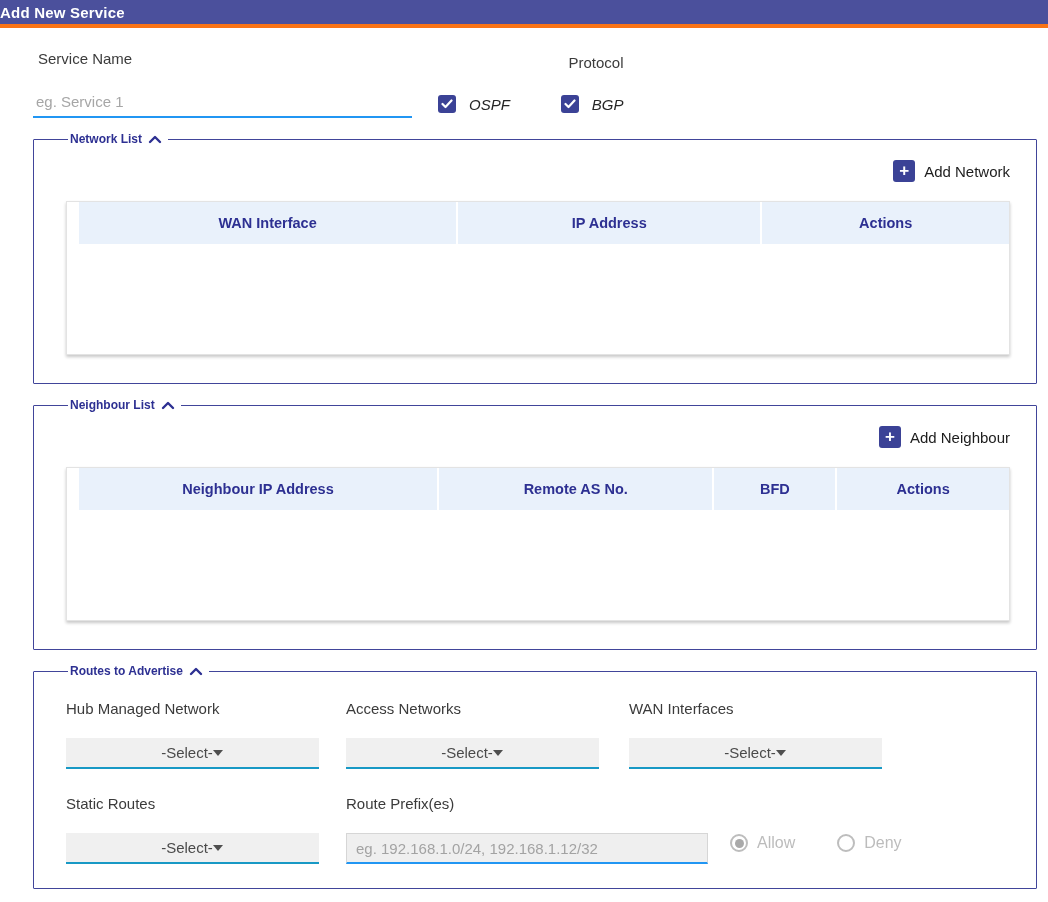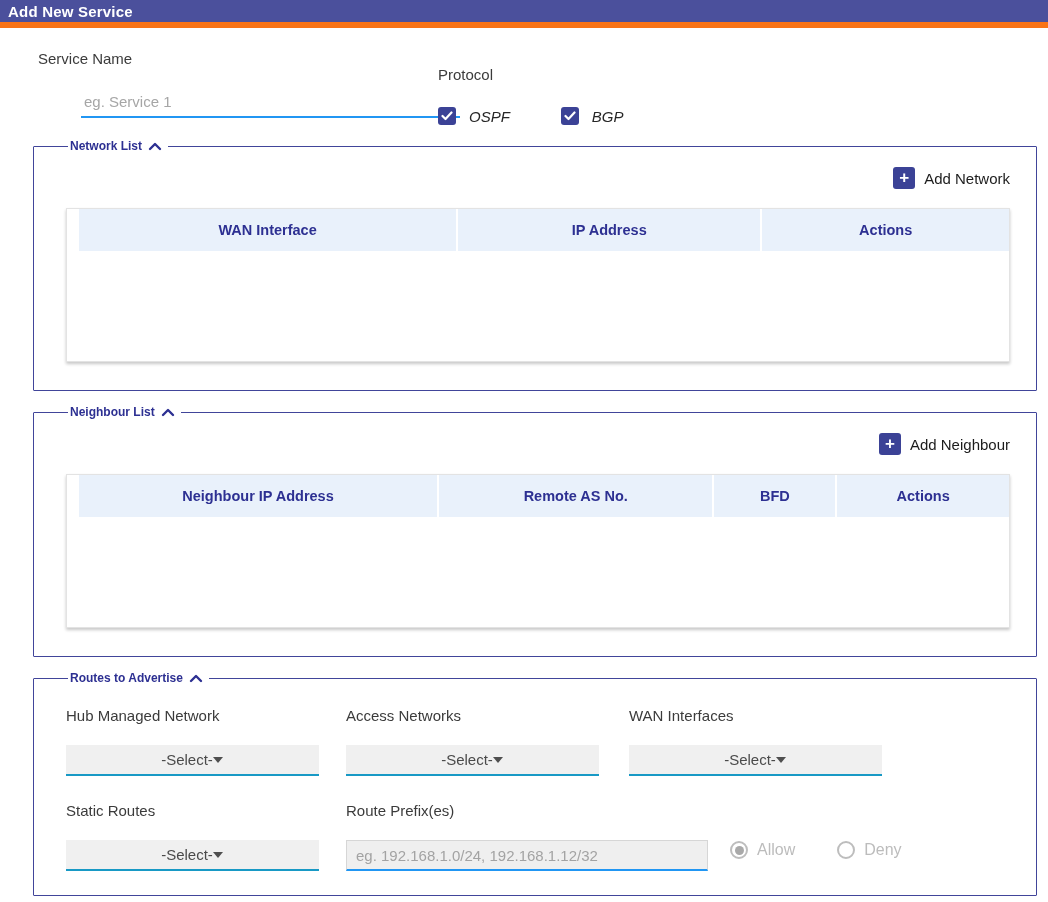--- a/index.html
+++ b/index.html
@@ -1,36 +1,36 @@
 <!DOCTYPE html>
 <html><head>
 <meta charset="utf-8">
 <style>
   * { margin:0; padding:0; box-sizing:border-box; }
   html,body { width:1048px; height:902px; background:#ffffff;
     font-family:"Liberation Sans", sans-serif; color:#3f3f3f; overflow:hidden; }
 
   
-  .titlebar{ width:100%; height:28px; background:#4b509c; border-bottom:6px solid #f97316;
-    display:flex; align-items:center; padding-left:8px; }
+  .titlebar{ width:100%; height:28px; background:#4b509c; border-bottom:4px solid #f97316;
+    display:flex; align-items:center; padding-left:0; }
   .titlebar .title{ color:#ffffff; font-size:15px; font-weight:bold; letter-spacing:.2px; }
 
   
   .content{ padding:22px 11px 0 33px; }
 
   .toprow{ display:flex; margin-bottom:14px; }
   .field-label{ font-size:15px; color:#3b3b3b; }
   .svc-col{ width:405px; }
   .svc-col .field-label{ margin-left:5px; }
   .svc-input{ margin-top:22px; width:379px; border:none; border-bottom:2px solid #2196f3;
     background:transparent; font-size:15px; color:#3b3b3b; padding:4px 3px 6px 3px; outline:none;
-    font-family:"Liberation Sans", sans-serif;margin-left:48px; }
+    font-family:"Liberation Sans", sans-serif; }
   .svc-input::placeholder{ color:#a6a6a6; }
 
-  .proto-col{ margin-top:16px; }
+  .proto-col{ margin-top:4px;text-align:right; }
   .proto-opts{ display:flex; align-items:center; margin-top:24px; }
   .chk{ width:18px; height:18px; border-radius:3px; background:#3b4296; display:inline-flex;
     align-items:center; justify-content:center; cursor:pointer; flex:0 0 auto; }
   .chk svg{ display:block; }
   .chk-label{ font-size:15px; color:#262626; margin-left:13px; }
   .proto-item{ display:flex; align-items:center;font-style:italic; }
   .proto-item + .proto-item{ margin-left:51px; }
 
   
   fieldset{ border:1px solid #41459a; border-radius:1px; margin:0 0 14px 0;

